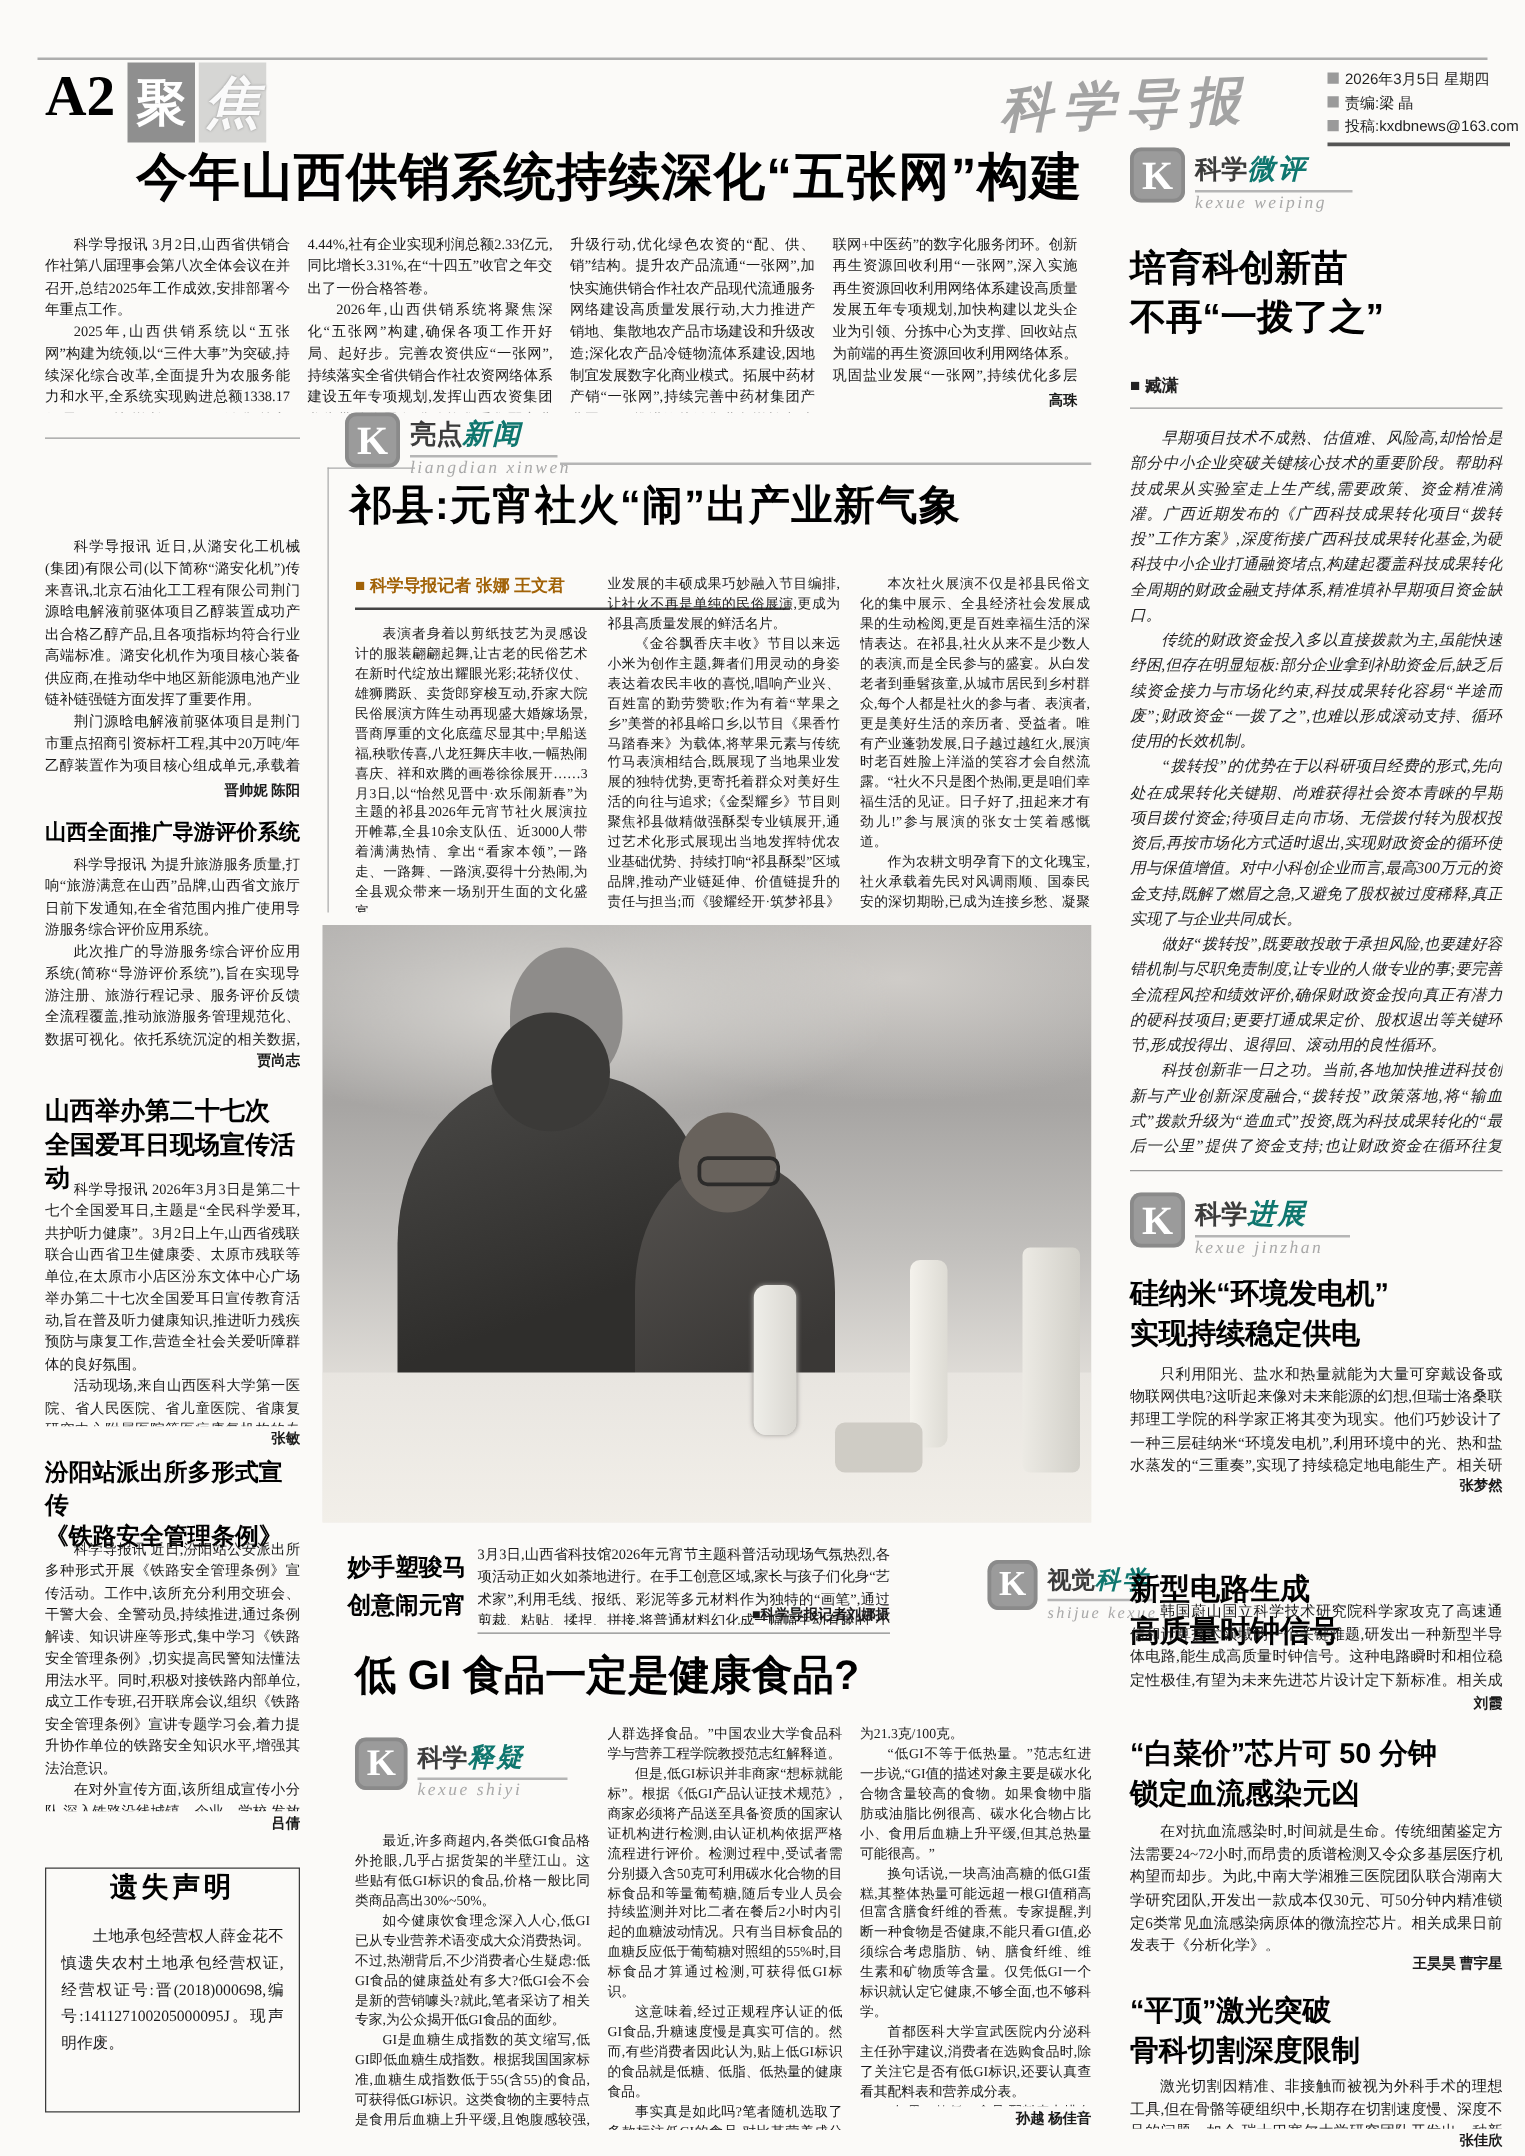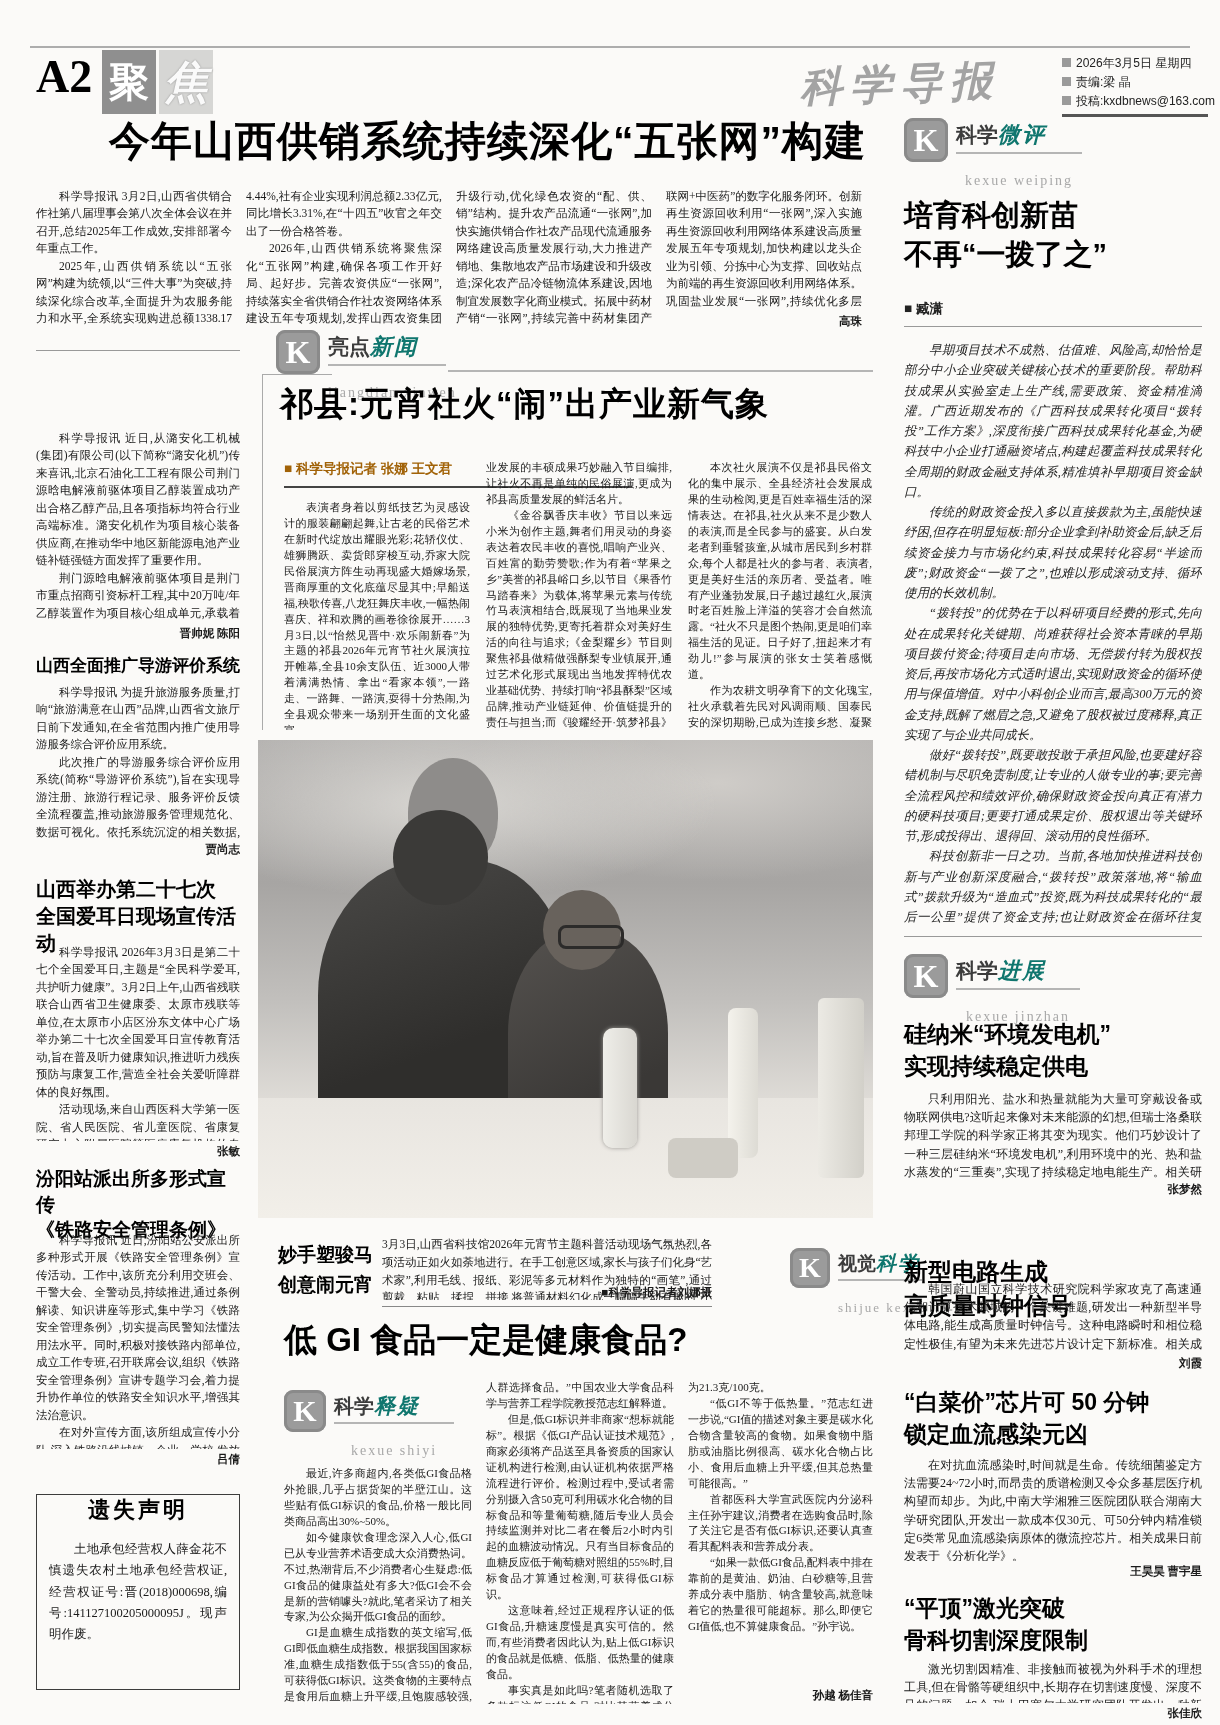--- a/index.html
+++ b/index.html
@@ -20,21 +20,21 @@
   
   .klogo{width:44px;height:44px;background:#9b9b9b;border-radius:9px;color:#fff;
          display:flex;align-items:center;justify-content:center;
          font-family:"Liberation Serif",serif;font-weight:700;font-size:32px;box-shadow:inset 0 0 0 3px #8a8a8a;}
   .sechead{display:flex;align-items:flex-start;gap:8px;}
   .sec-txt{position:relative;padding-top:2px;}
   .sec-cn{white-space:nowrap;}
   .sec-cn .b{font-family:"Liberation Sans","DejaVu Sans",sans-serif;font-weight:700;font-size:21px;color:#3c3c3c;}
   .sec-cn .c{font-style:italic;font-weight:700;font-size:22px;color:#0f766e;letter-spacing:2px;}
   .sec-rule{height:2px;background:#b5b5b5;margin-top:2px;}
-  .sec-py{color:#a8a8a8;font-size:14px;letter-spacing:2px;margin-top:19px;text-align:center;}
+  .sec-py{font-style:italic;color:#a8a8a8;font-size:14px;letter-spacing:2px;margin-top:1px;}
   .notice-box{border:1.5px solid #3c3c3c;background:#fbfaf8;}
   .sq{display:inline-block;width:9px;height:9px;background:#9a9a9a;margin-right:5px;}
   .kaiti{font-style:italic;}
 </style>
 </head>
 <body>
 
 <div id="page">
 
   <div class="abs rule" style="left:30px;top:46px;width:1160px;height:2px;background:#adadad;"></div>
@@ -212,20 +212,21 @@
   <div class="abs col body-xs" style="left:486px;top:1380px;width:188px;height:324px;">
     <p class="cont">人群选择食品。”中国农业大学食品科学与营养工程学院教授范志红解释道。</p>
     <p>但是,低GI标识并非商家“想标就能标”。根据《低GI产品认证技术规范》,商家必须将产品送至具备资质的国家认证机构进行检测,由认证机构依据严格流程进行评价。检测过程中,受试者需分别摄入含50克可利用碳水化合物的目标食品和等量葡萄糖,随后专业人员会持续监测并对比二者在餐后2小时内引起的血糖波动情况。只有当目标食品的血糖反应低于葡萄糖对照组的55%时,目标食品才算通过检测,可获得低GI标识。</p>
     <p>这意味着,经过正规程序认证的低GI食品,升糖速度慢是真实可信的。然而,有些消费者因此认为,贴上低GI标识的食品就是低糖、低脂、低热量的健康食品。</p>
     <p>事实真是如此吗?笔者随机选取了多款标注低GI的食品,对比其营养成分表后发现,不少低GI食品的热量、脂肪或钠含量不仅不低,反而比同类普通食品高。例如,某品牌低GI苏打饼干的脂肪含量为28.7克/100克,而同规格的普通苏打饼干,脂肪含量仅</p>
   </div>
   <div class="abs col body-xs flexcol" style="left:688px;top:1380px;width:185px;height:324px;">
     <div class="flow">
       <p class="cont">为21.3克/100克。</p>
       <p>“低GI不等于低热量。”范志红进一步说,“GI值的描述对象主要是碳水化合物含量较高的食物。如果食物中脂肪或油脂比例很高、碳水化合物占比小、食用后血糖上升平缓,但其总热量可能很高。”</p>
+      <p>换句话说,一块高油高糖的低GI蛋糕,其整体热量可能远超一根GI值稍高但富含膳食纤维的香蕉。专家提醒,判断一种食物是否健康,不能只看GI值,必须综合考虑脂肪、钠、膳食纤维、维生素和矿物质等含量。仅凭低GI一个标识就认定它健康,不够全面,也不够科学。</p>
       <p>首都医科大学宣武医院内分泌科主任孙宇建议,消费者在选购食品时,除了关注它是否有低GI标识,还要认真查看其配料表和营养成分表。</p>
       <p>“如果一款低GI食品,配料表中排在靠前的是黄油、奶油、白砂糖等,且营养成分表中脂肪、钠含量较高,就意味着它的热量很可能超标。那么,即便它GI值低,也不算健康食品。”孙宇说。</p>
     </div>
     <div class="tail">孙越 杨佳音</div>
   </div>
 
   <div class="abs sechead" style="left:904px;top:118px;">
     <div class="klogo">K</div>
     <div class="sec-txt">
       <div class="sec-cn"><span class="b">科学</span><span class="c">微评</span></div>

